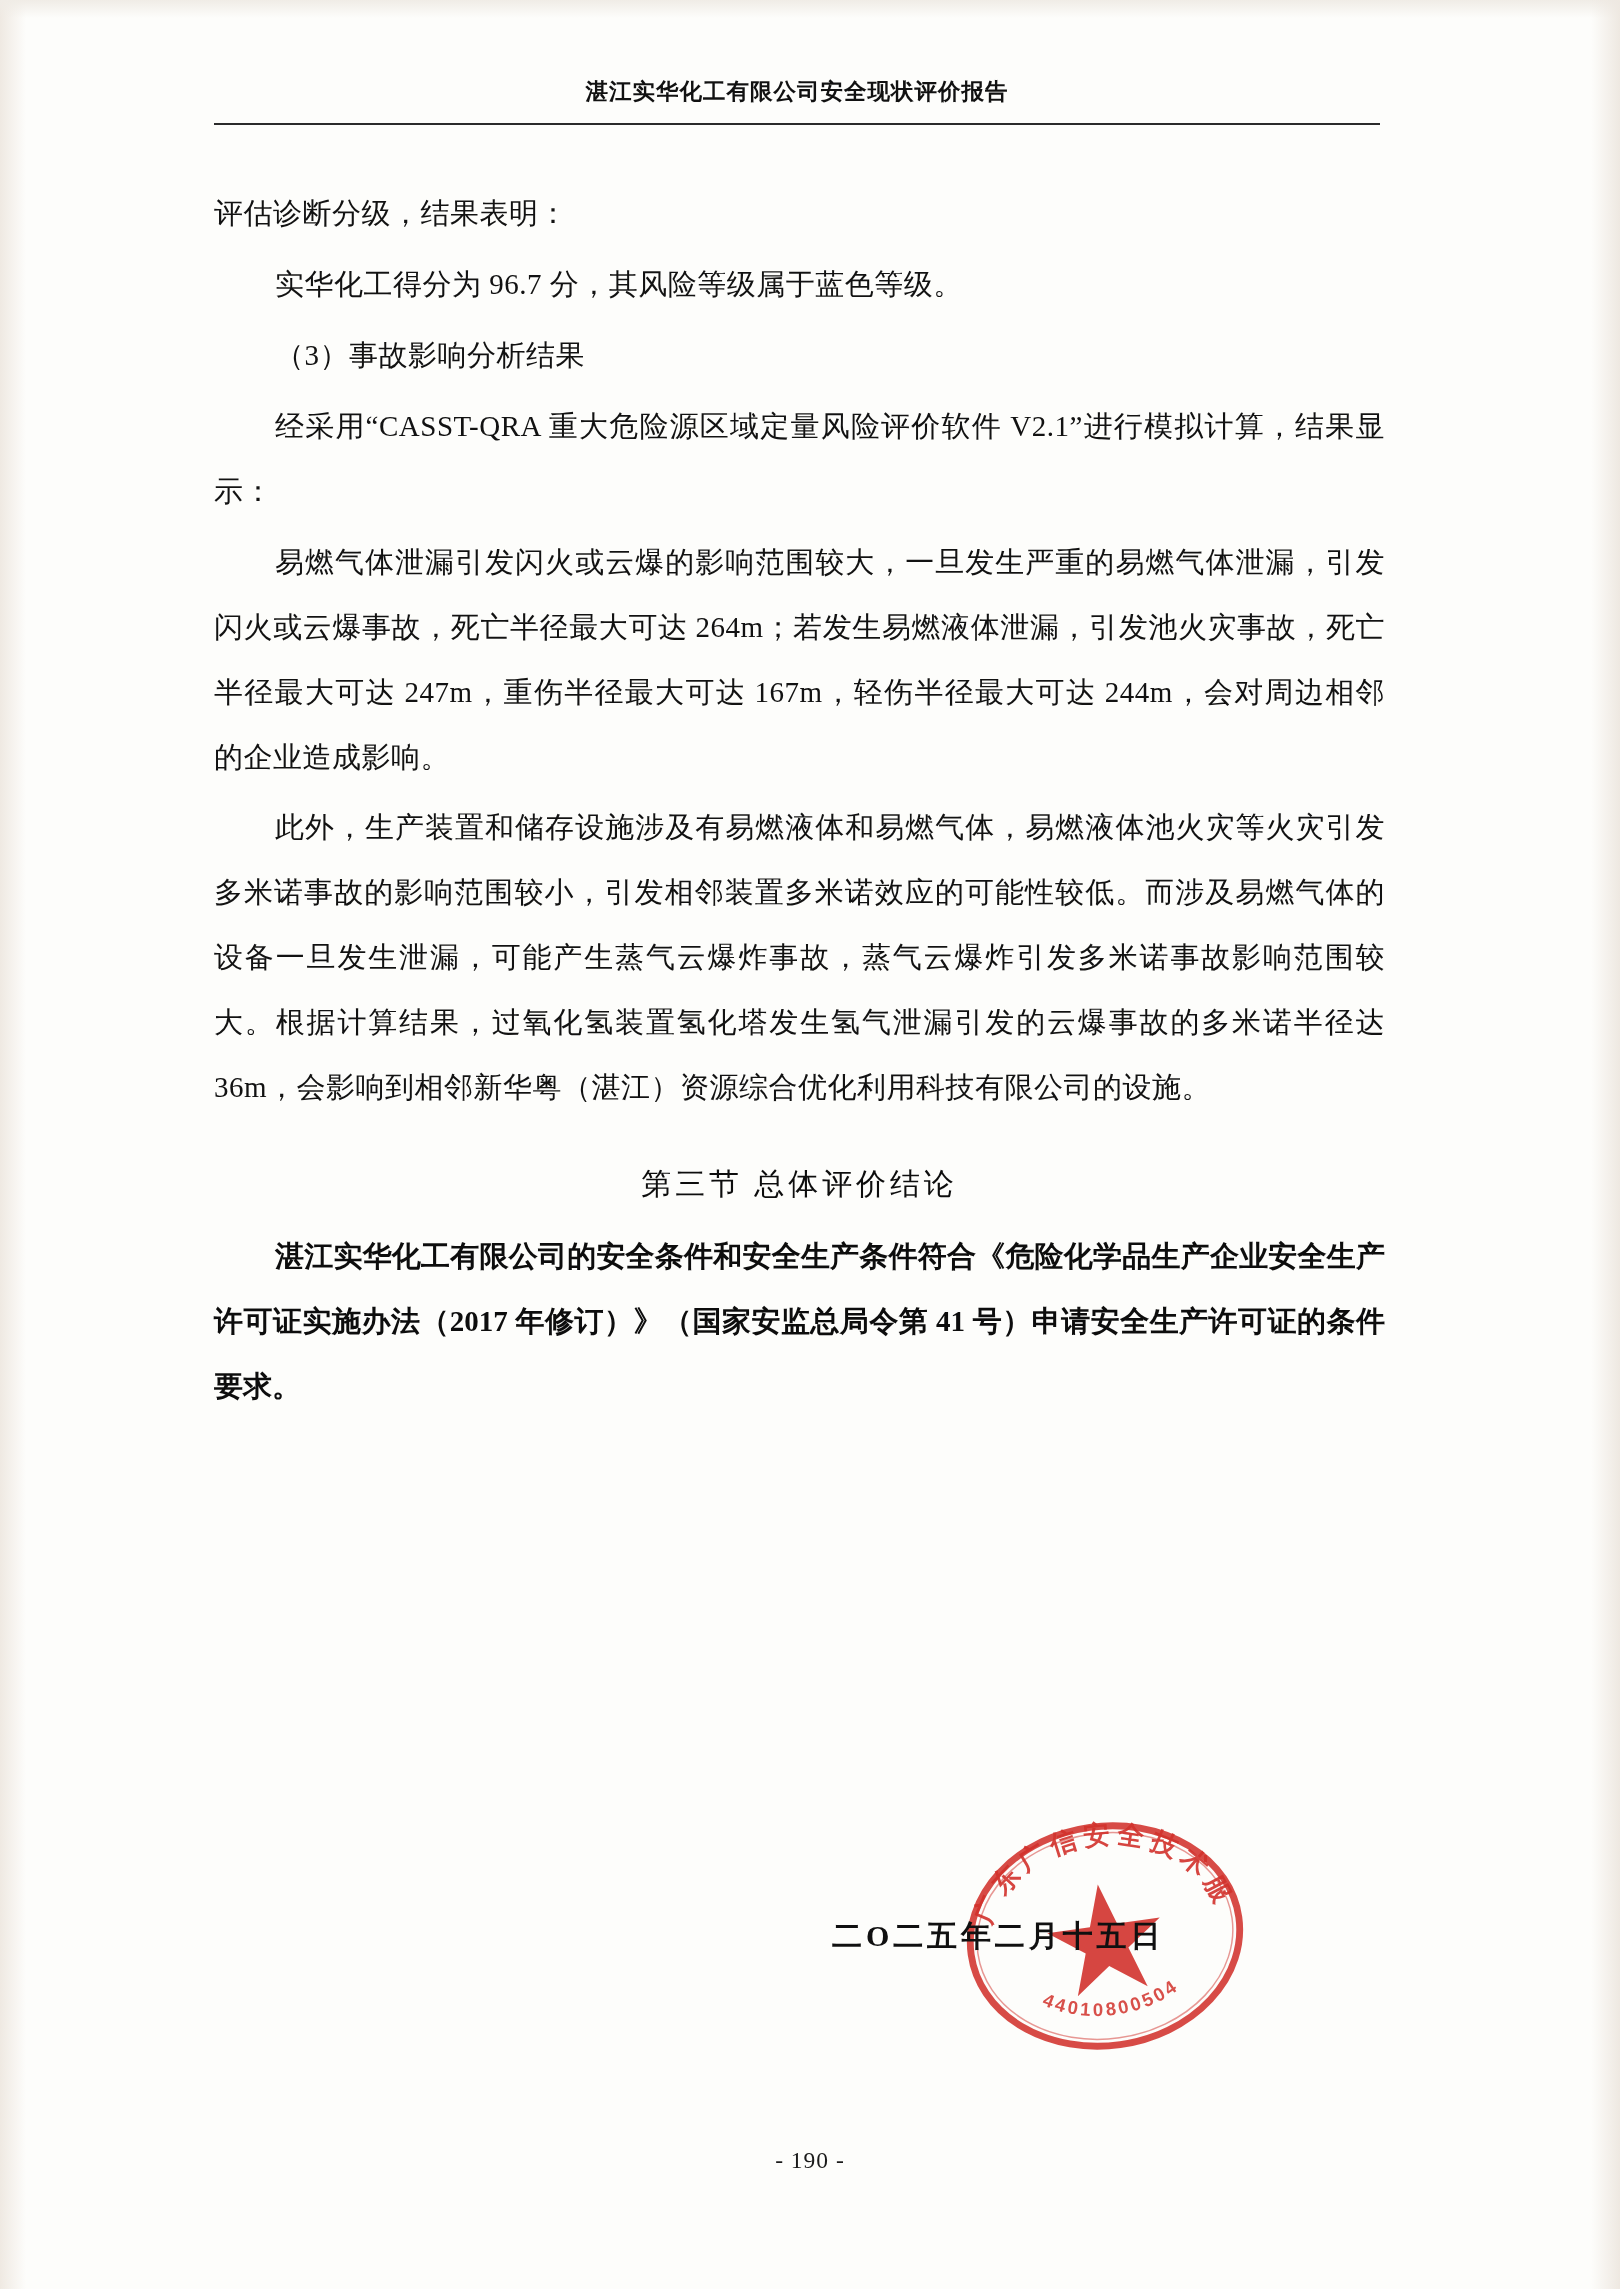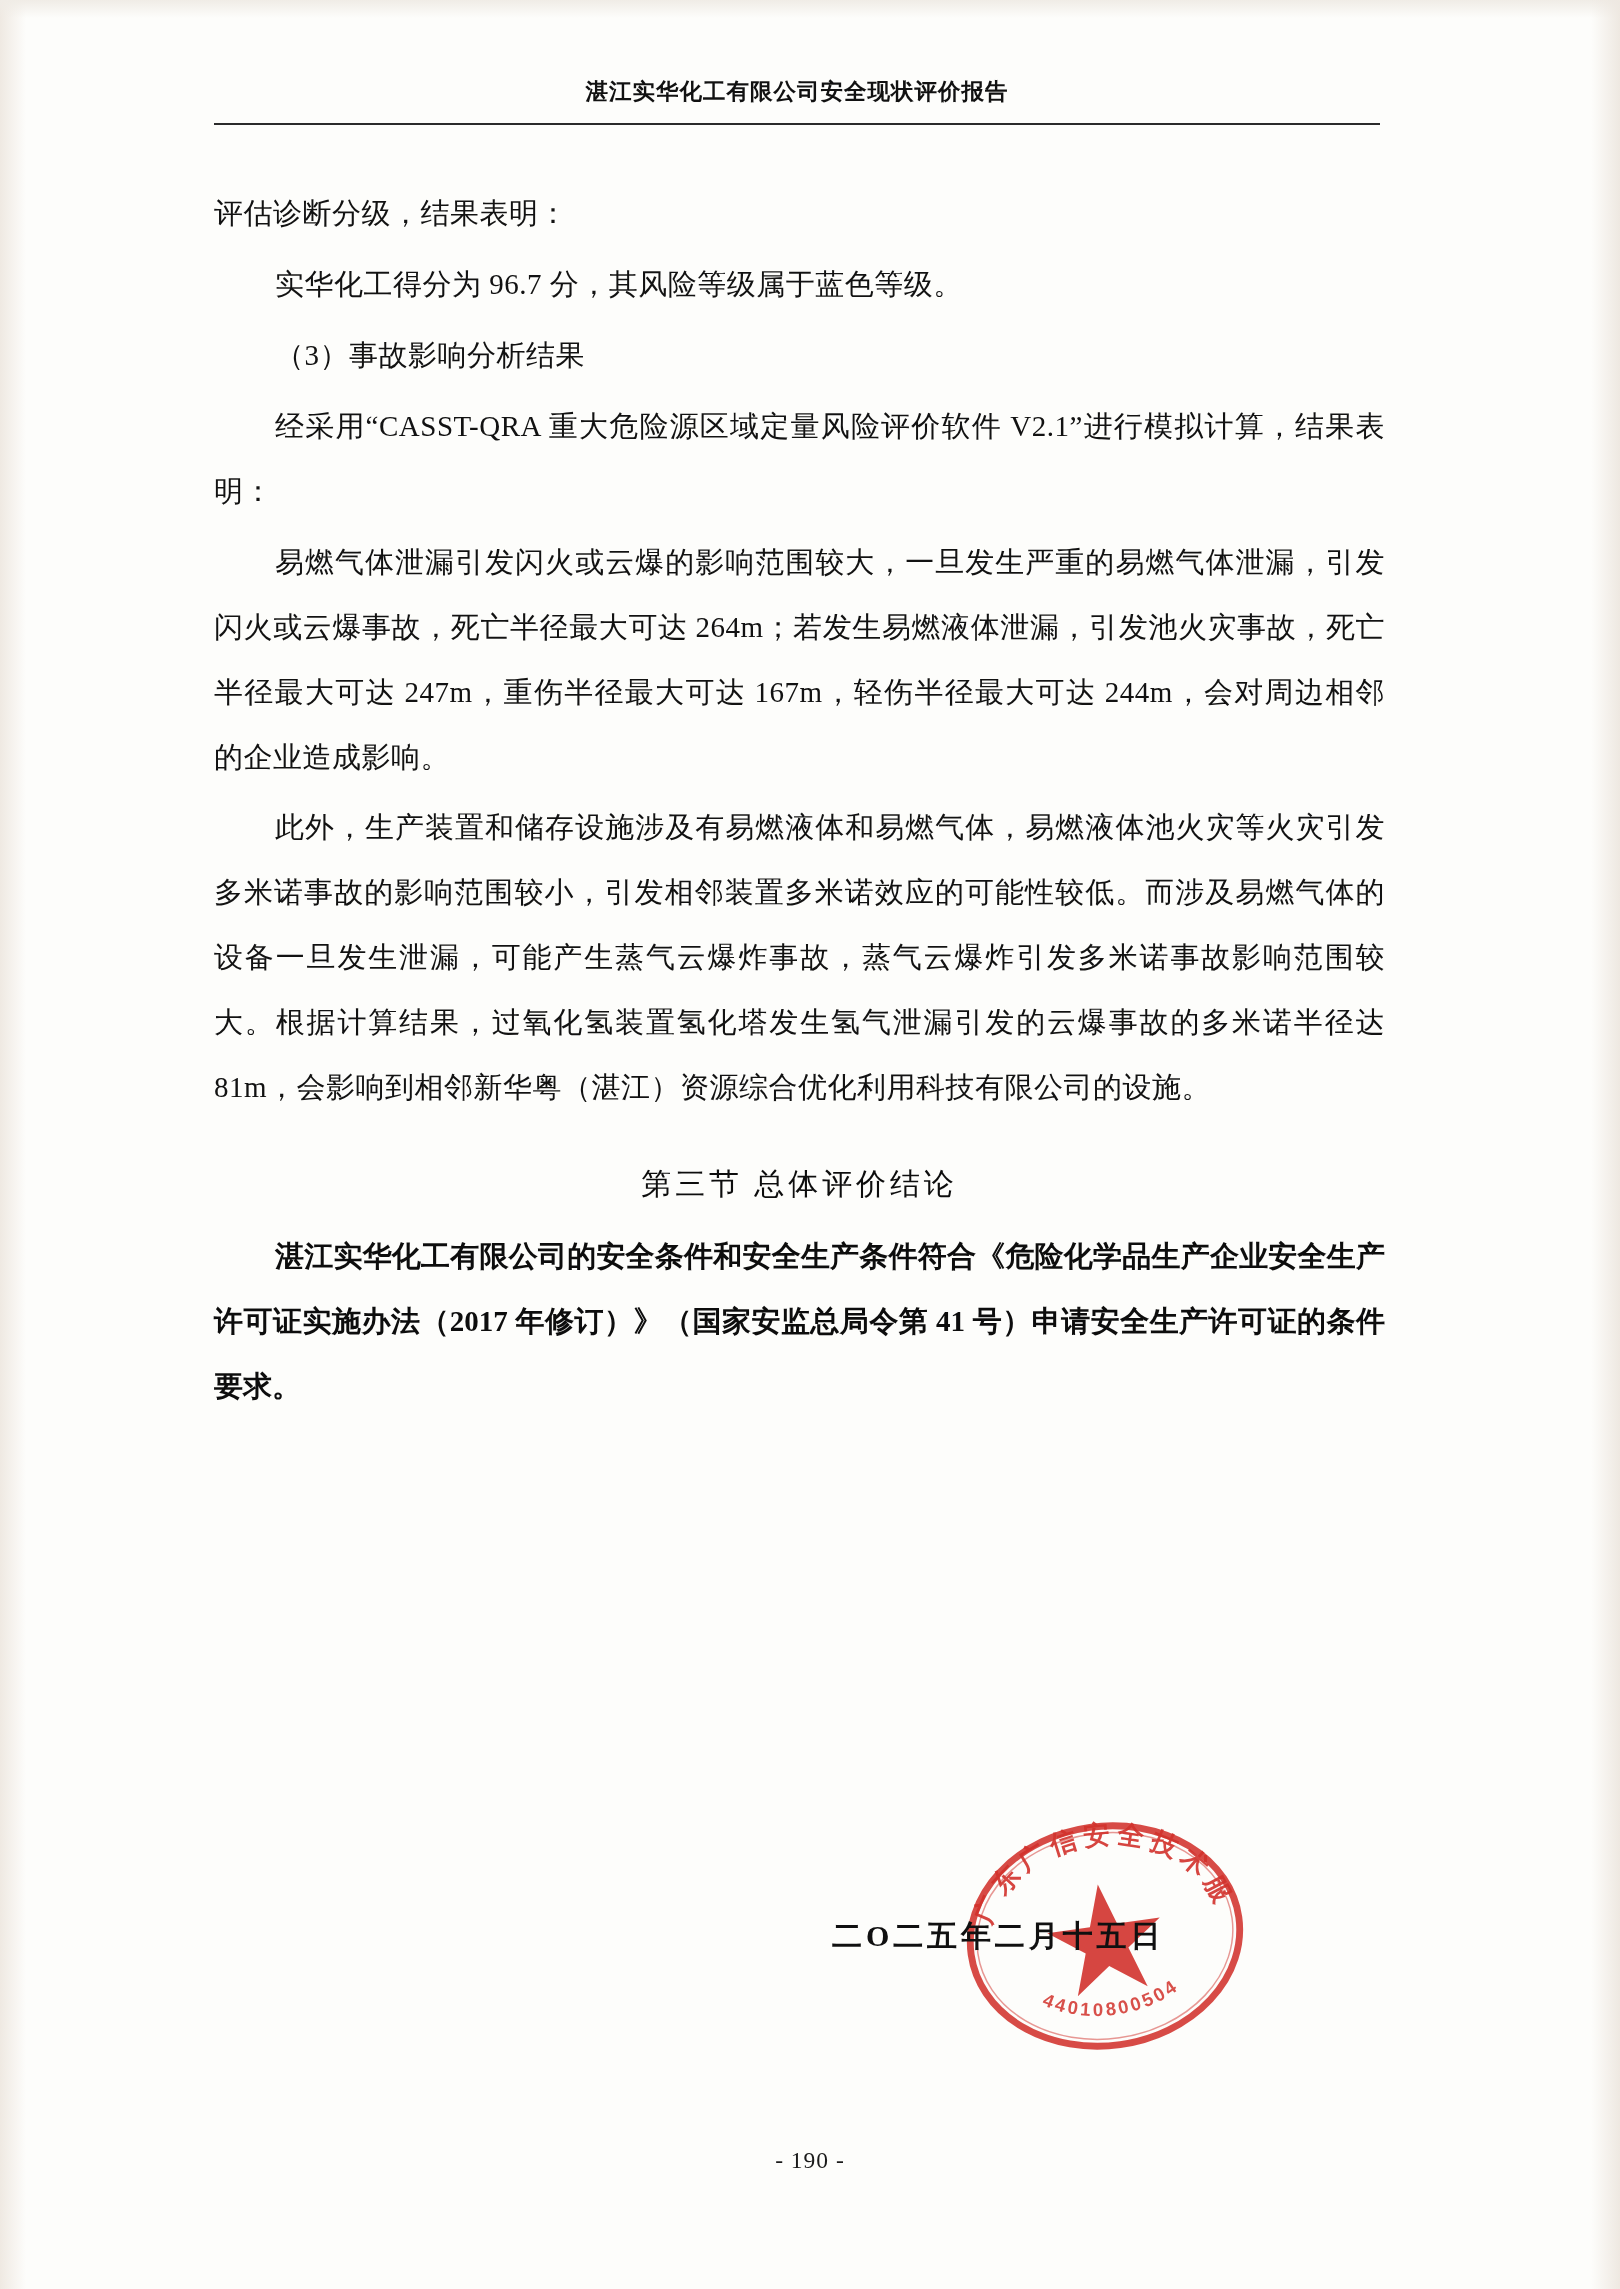--- a/index.html
+++ b/index.html
@@ -148,23 +148,23 @@
   <div class="scan-edge-top"></div>
   <div class="scan-edge-right"></div>
 
   <div class="header">湛江实华化工有限公司安全现状评价报告</div>
   <div class="header-rule"></div>
 
   <div class="body">
     <p class="para noindent">评估诊断分级，结果表明：</p>
     <p class="para indent2">实华化工得分为 96.7 分，其风险等级属于蓝色等级。</p>
     <p class="para indent2">（3）事故影响分析结果</p>
-    <p class="para indent2">经采用“CASST-QRA 重大危险源区域定量风险评价软件 V2.1”进行模拟计算，结果表明：</p>
+    <p class="para indent2">经采用“CASST-QRA 重大危险源区域定量风险评价软件 V2.1”进行模拟计算，结果显示：</p>
     <p class="para indent2">易燃气体泄漏引发闪火或云爆的影响范围较大，一旦发生严重的易燃气体泄漏，引发闪火或云爆事故，死亡半径最大可达 264m；若发生易燃液体泄漏，引发池火灾事故，死亡半径最大可达 247m，重伤半径最大可达 167m，轻伤半径最大可达 244m，会对周边相邻的企业造成影响。</p>
-    <p class="para indent2">此外，生产装置和储存设施涉及有易燃液体和易燃气体，易燃液体池火灾等火灾引发多米诺事故的影响范围较小，引发相邻装置多米诺效应的可能性较低。而涉及易燃气体的设备一旦发生泄漏，可能产生蒸气云爆炸事故，蒸气云爆炸引发多米诺事故影响范围较大。根据计算结果，过氧化氢装置氢化塔发生氢气泄漏引发的云爆事故的多米诺半径达 81m，会影响到相邻新华粤（湛江）资源综合优化利用科技有限公司的设施。</p>
+    <p class="para indent2">此外，生产装置和储存设施涉及有易燃液体和易燃气体，易燃液体池火灾等火灾引发多米诺事故的影响范围较小，引发相邻装置多米诺效应的可能性较低。而涉及易燃气体的设备一旦发生泄漏，可能产生蒸气云爆炸事故，蒸气云爆炸引发多米诺事故影响范围较大。根据计算结果，过氧化氢装置氢化塔发生氢气泄漏引发的云爆事故的多米诺半径达 36m，会影响到相邻新华粤（湛江）资源综合优化利用科技有限公司的设施。</p>
 
     <div class="section-title">第三节  总体评价结论</div>
 
     <p class="bold-para">湛江实华化工有限公司的安全条件和安全生产条件符合《危险化学品生产企业安全生产许可证实施办法（2017 年修订）》（国家安监总局令第 41 号）申请安全生产许可证的条件要求。</p>
   </div>
 
   <div class="seal">
     <svg width="284" height="284" viewBox="0 0 290 290" xmlns="http://www.w3.org/2000/svg">
       <g transform="rotate(-8 145 145)">
         <ellipse cx="145" cy="145" rx="138" ry="112" fill="none" stroke="#d2322c" stroke-width="7" opacity="0.88"></ellipse>

